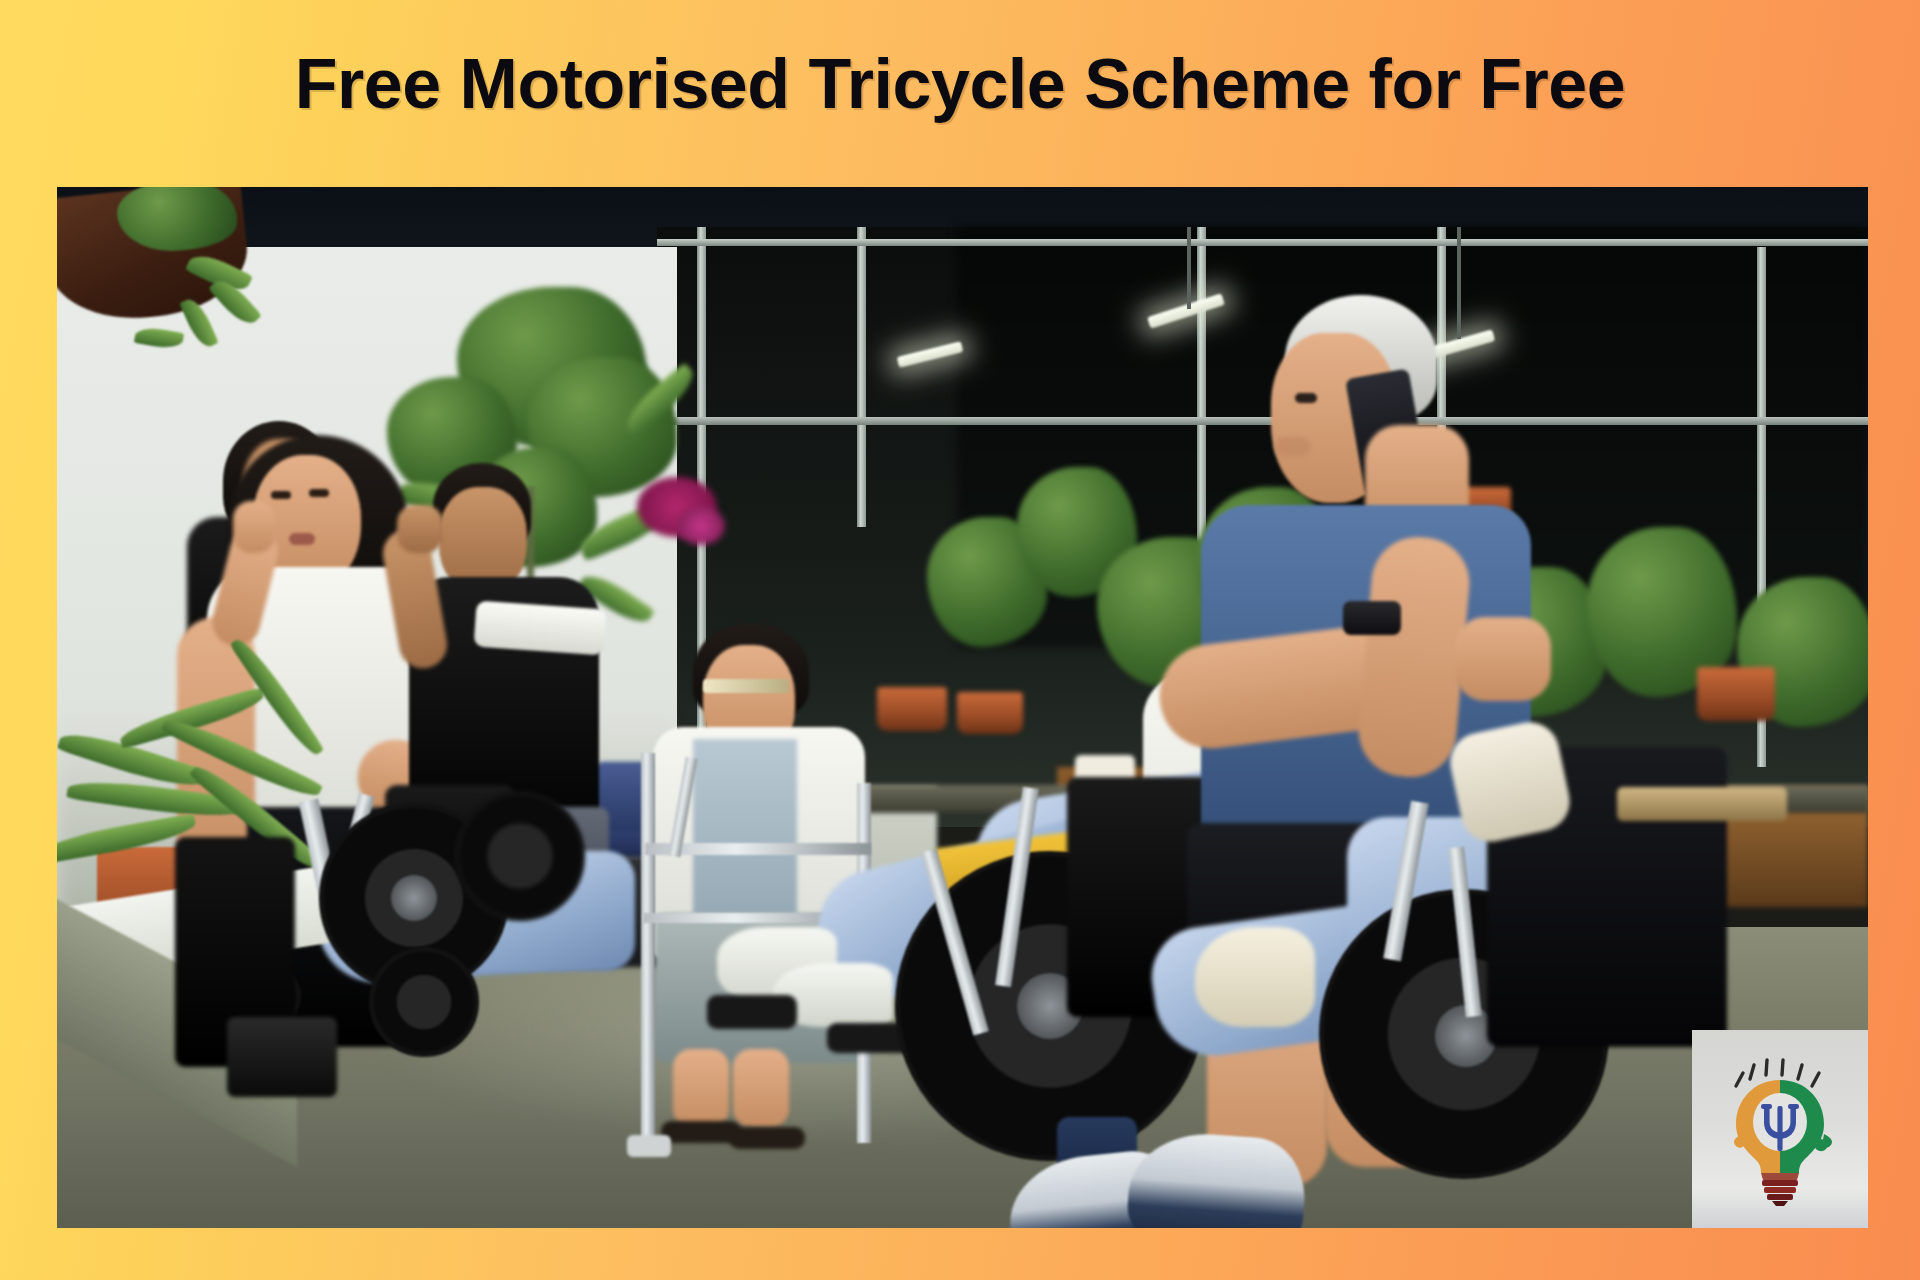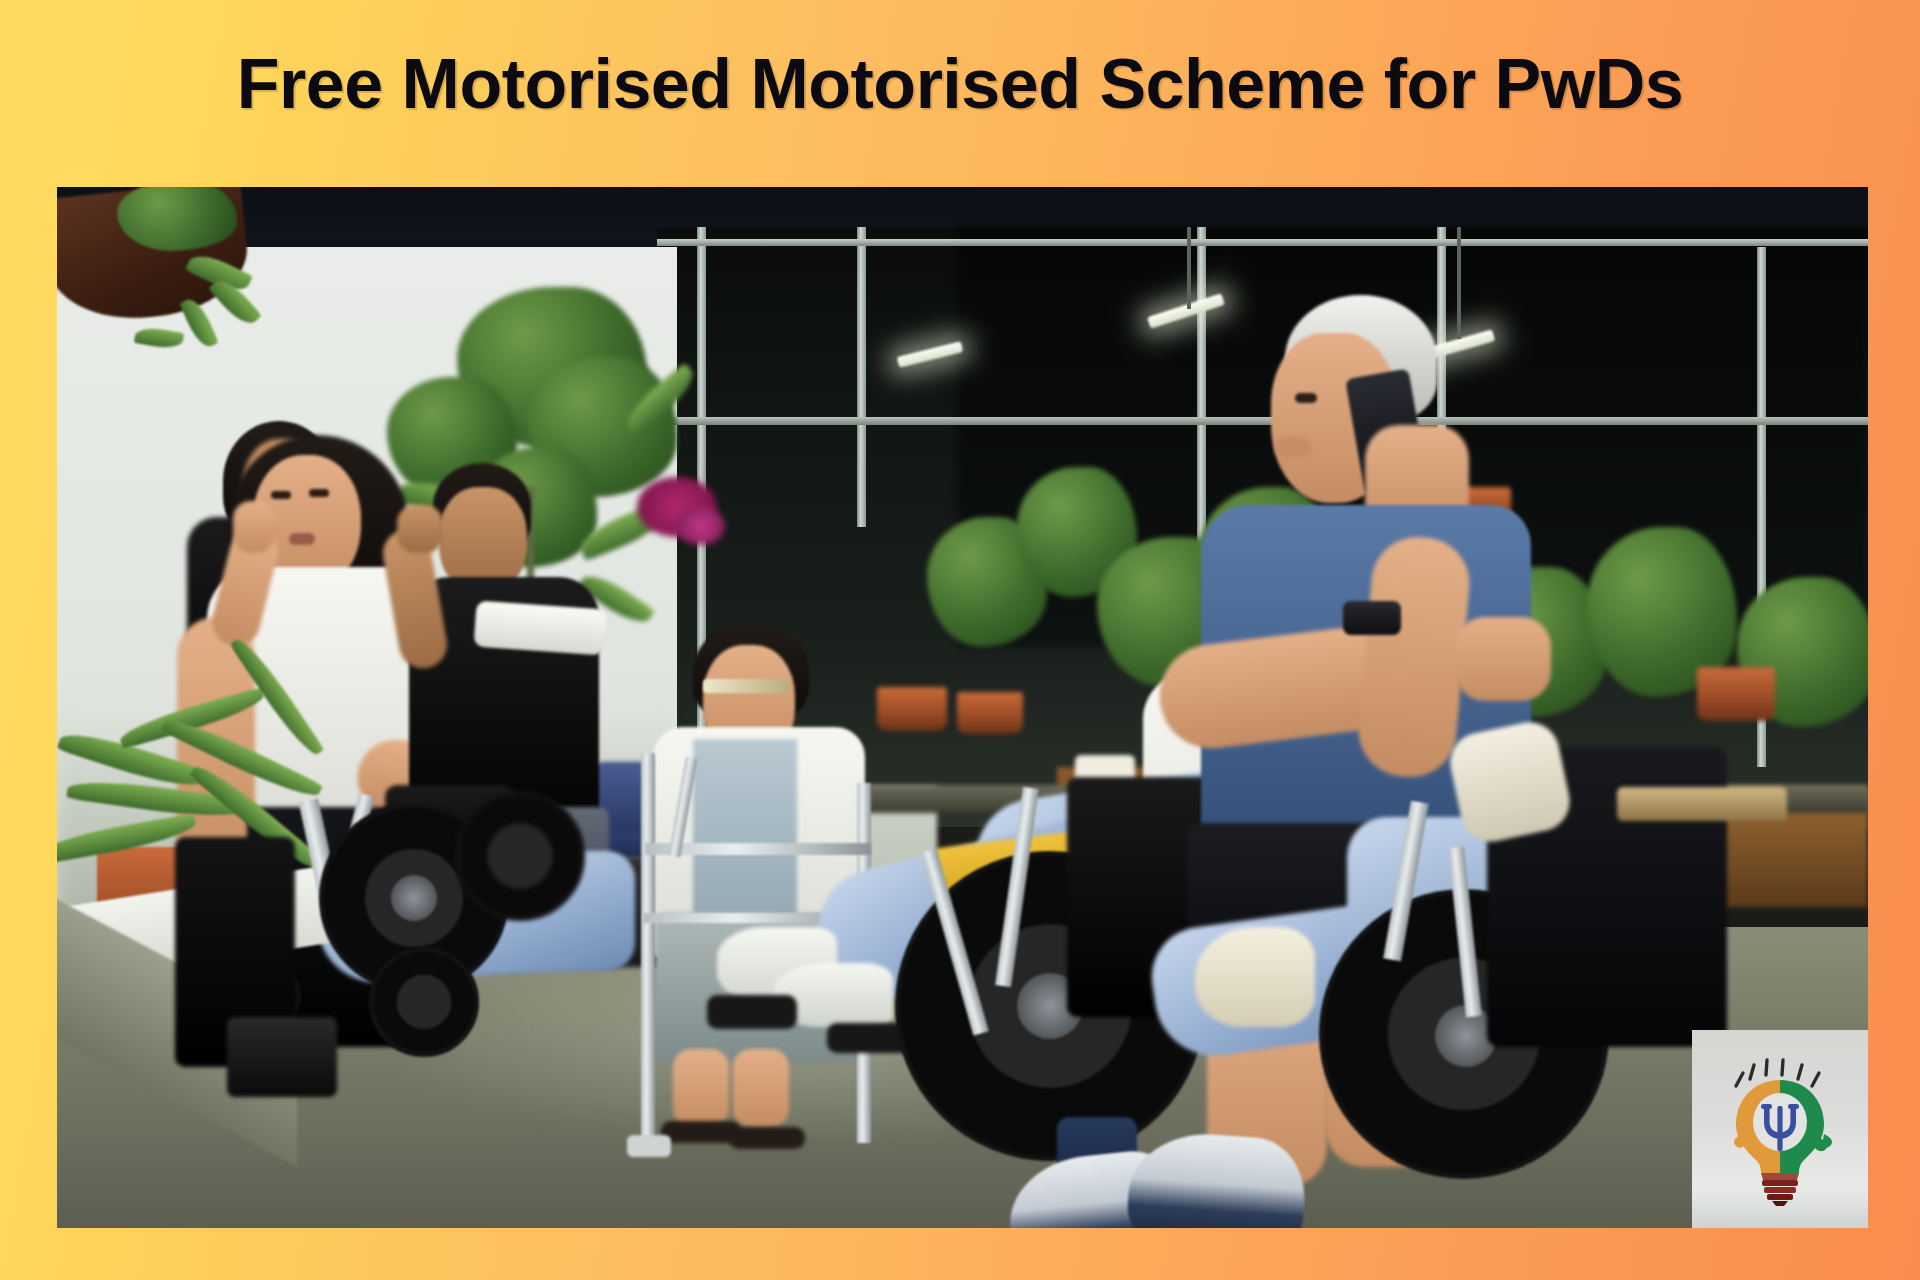--- a/index.html
+++ b/index.html
@@ -159,21 +159,21 @@
 
   
   .blur1 { filter:blur(1px); }
   .blur2 { filter:blur(2.5px); }
   .blur4 { filter:blur(5px); }
   .blur6 { filter:blur(9px); }
 </style>
 </head>
 <body>
 
-<div id="banner-title">Free Motorised Motorised Scheme for PwDs</div>
+<div id="banner-title">Free Motorised Tricycle Scheme for Free</div>
 
 <div id="photo">
 
   <div class="l ceiling"></div>
   <div class="l ceiling-beam"></div>
   <div class="l glass-wall"></div>
   <div class="l glass-dark2 blur4"></div>
   <div class="l wall-left"></div>
   <div class="l wall-left-shadow blur6"></div>
 

